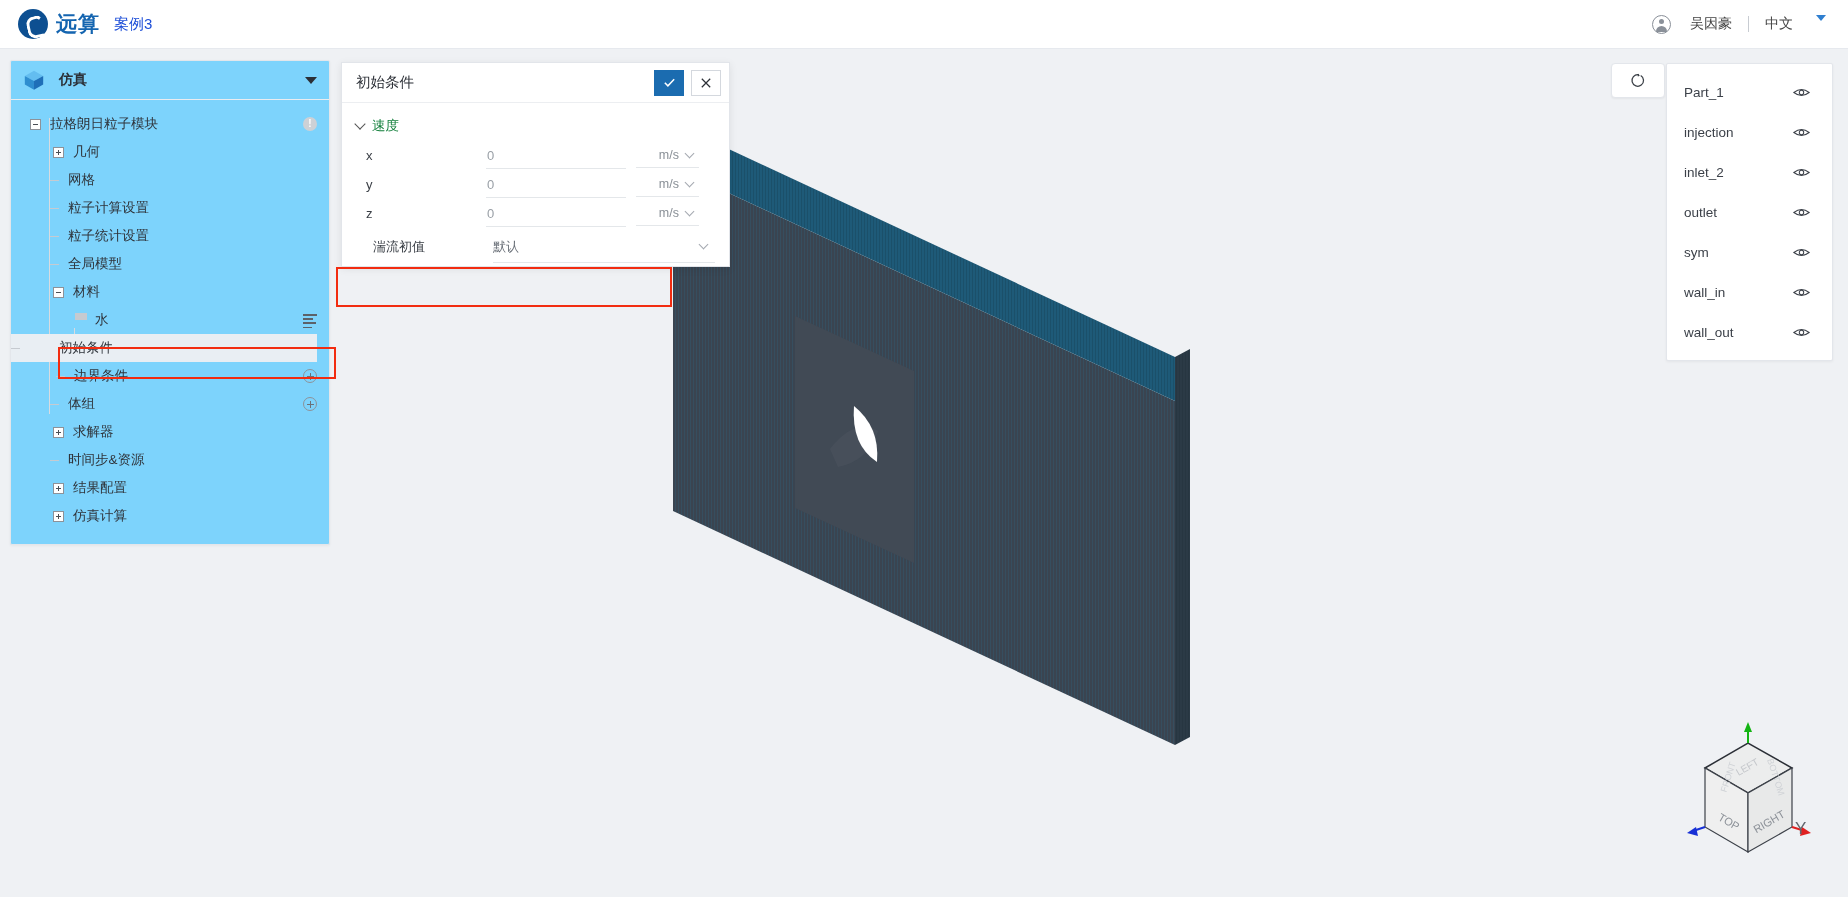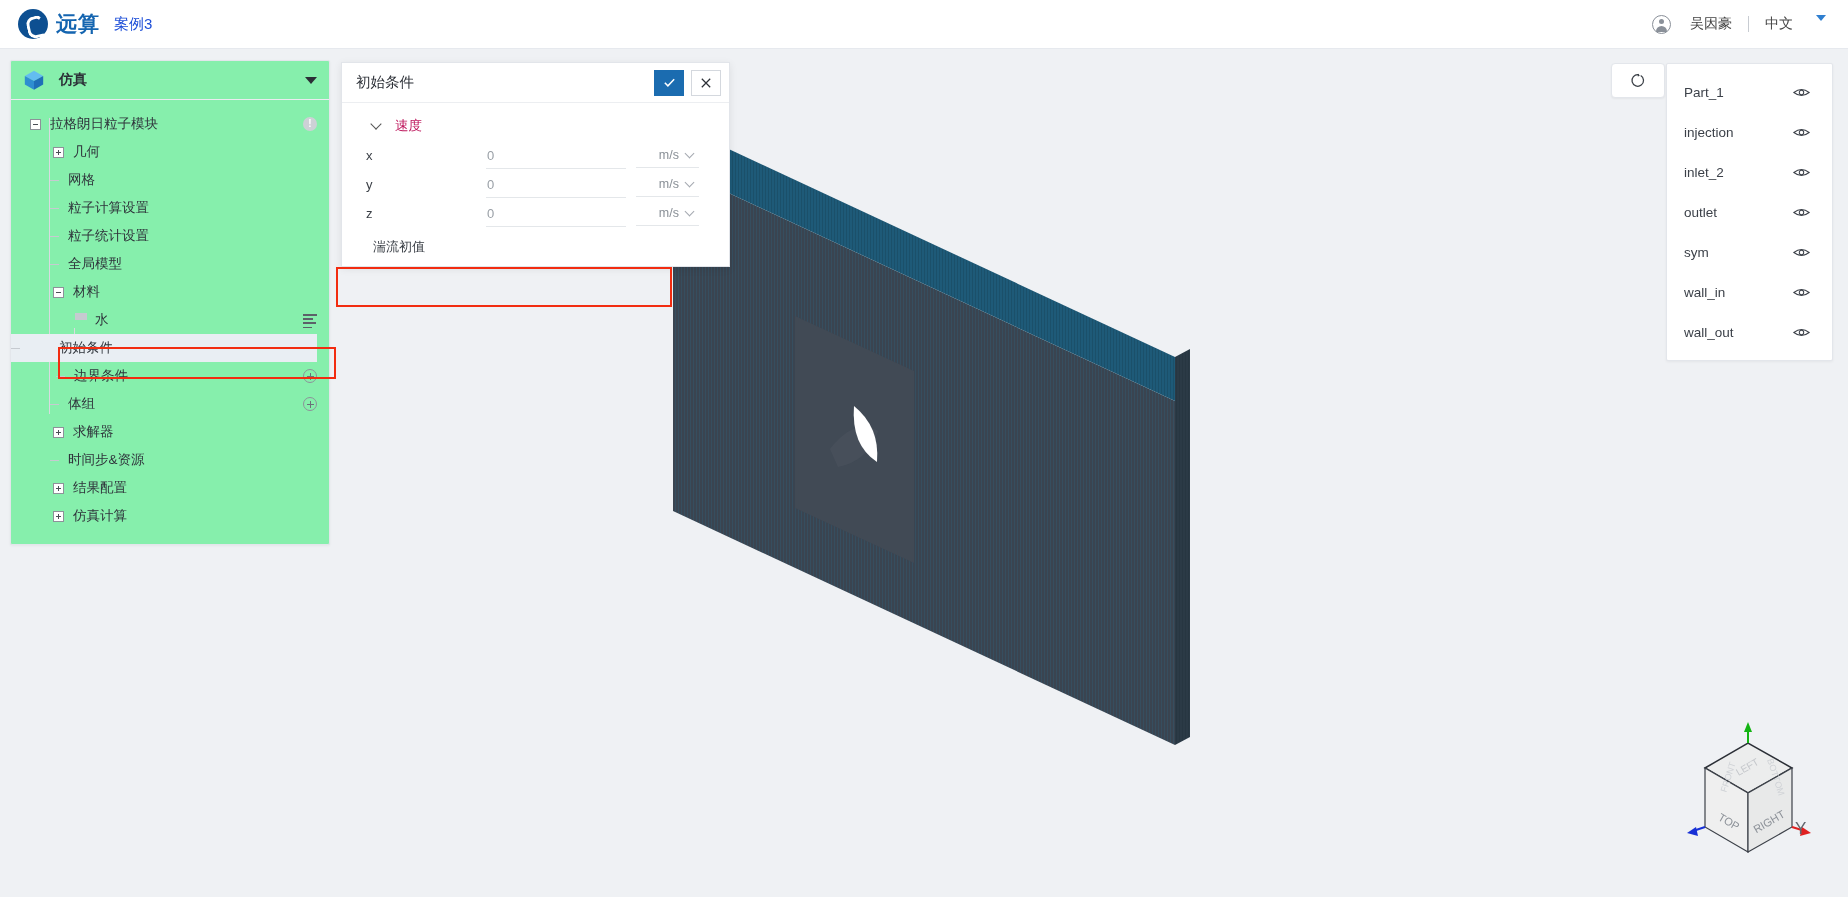--- a/index.html
+++ b/index.html
@@ -58,21 +58,21 @@
   .vbar { width:1px; height:16px; background:#c8ccd2; margin: 0 6px; }
   .lang-caret {
     width: 0; height: 0; border-left: 5px solid transparent;
     border-right: 5px solid transparent; border-top: 6px solid #2f7fd0;
     margin-left: 4px;
   }
 
   
   #tree-panel {
     position: absolute; left: 10px; top: 60px; width: 320px;
-    background: #86efac; border: 1px solid #e3e6eb;
+    background: #7dd3fc; border: 1px solid #e3e6eb;
     border-radius: 2px;
     box-shadow: 0 1px 3px rgba(0,0,0,.05);
   }
   #tree-header {
     height: 39px; display: flex; align-items: center;
     border-bottom: 1px solid #eaecf0; padding: 0 12px;
   }
   .cube-ico { width: 22px; height: 22px; flex: none; }
   #tree-header-label {
     margin-left: 14px; font-size: 14px; font-weight: 700; color: #2b2f36;
@@ -151,22 +151,22 @@
   #dialog-title { font-size: 14.5px; color: #2b2f36; }
   #dialog-actions { margin-left: auto; display: flex; gap: 7px; }
   .dbtn {
     width: 30px; height: 26px; display: flex; align-items: center;
     justify-content: center; cursor: pointer;
   }
   .dbtn.primary { background: #1b6cb0; }
   .dbtn.ghost { background: #fff; border: 1px solid #d4d8de; }
   #dialog-body { padding: 8px 0 0 0; }
   .section-head {
-    display: flex; align-items: center; gap: 15px;
-    padding: 6px 0 6px 30px; font-size: 13.5px; color: #be185d;
+    display: flex; align-items: center; gap: 8px;
+    padding: 6px 0 6px 14px; font-size: 13.5px; color: #15803d;
   }
   .chev-down {
     width: 8px; height: 8px; border-right: 1.4px solid #555;
     border-bottom: 1.4px solid #555; transform: rotate(45deg);
     margin-top: -4px;
   }
   .frow {
     display: flex; align-items: center; height: 29px; padding-left: 24px;
   }
   .flabel { width: 120px; font-size: 13px; color: #3a3f46; }
@@ -430,20 +430,24 @@
         <span class="flabel">z</span>
         <input class="finput" type="text" value="0" style="">
         <span class="funit">
           <span>m/s</span>
           <span class="chev-sm"></span>
         </span>
       </div>
 
       <div class="frow select-row">
         <span class="flabel">湍流初值</span>
+        <span class="select-box">
+          <span class="select-val">默认</span>
+          <span class="chev-sm"></span>
+        </span>
       </div>
     </div>
     <div class="redbox" style="left:-6px; top:204px; width:336px; height:40px;"></div>
   </div>
 
   <div id="reset-btn">
     <svg width="17" height="17" viewBox="0 0 20 20">
       <path d="M10 3.2 A6.8 6.8 0 1 0 12.6 4.1" stroke="#3a3f46" stroke-width="1.5" fill="none"></path>
       <path d="M9.4 2.6 L10.4 4.0 L9.0 4.6" stroke="#3a3f46" stroke-width="1.4" fill="none"></path>
     </svg>

